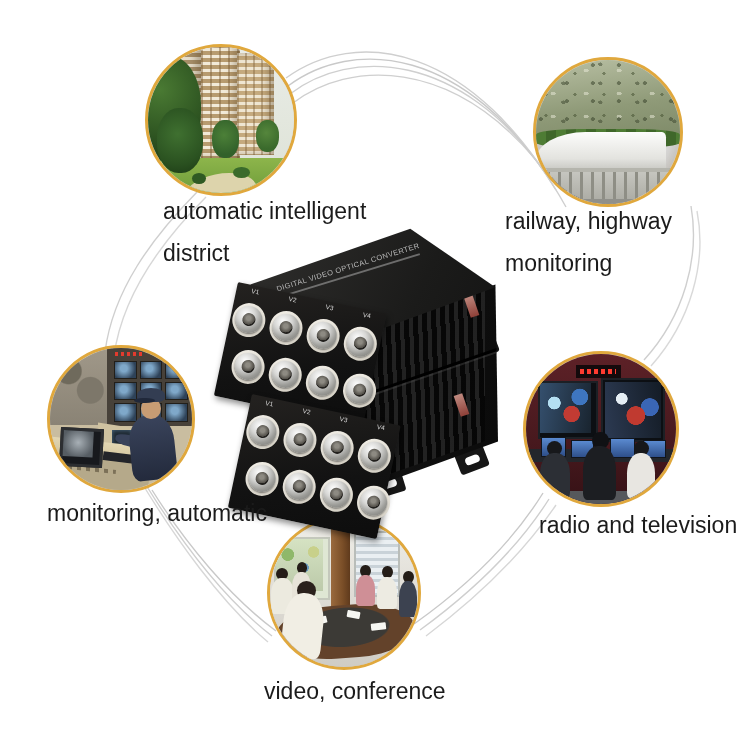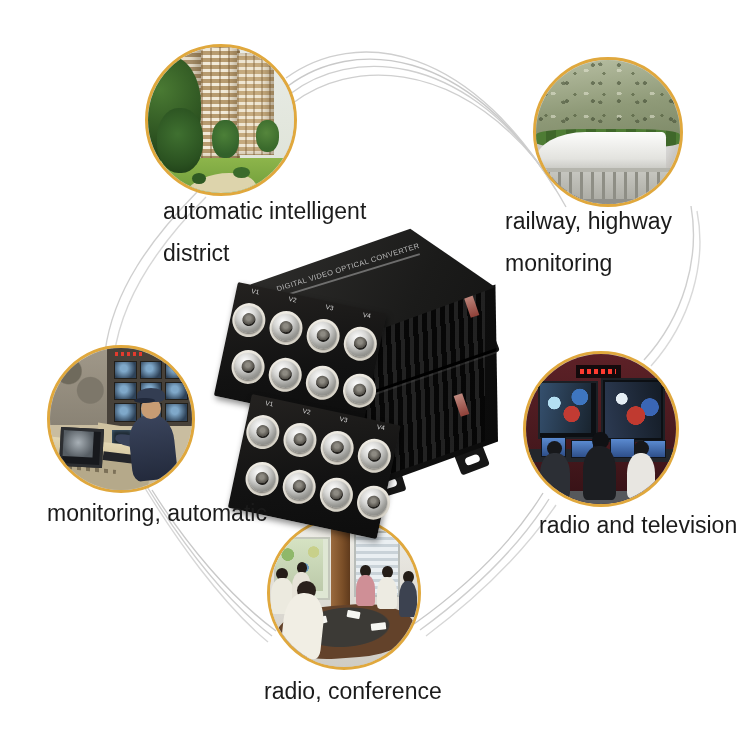--- a/index.html
+++ b/index.html
@@ -375,21 +375,21 @@
   <span>railway, highway</span>
   <span>monitoring</span>
 </div>
 <div id="cap-security" class="caption">
   <span>monitoring, automatic</span>
 </div>
 <div id="cap-broadcast" class="caption">
   <span>radio and television</span>
 </div>
 <div id="cap-conference" class="caption">
-  <span>radio, conference</span>
+  <span>video, conference</span>
 </div>
 
 <div id="device">
   <div class="ear ear1">
     <div class="ear-hole"></div>
   </div>
   <div class="ear ear2">
     <div class="ear-hole"></div>
   </div>
   <div class="ear ear3">

